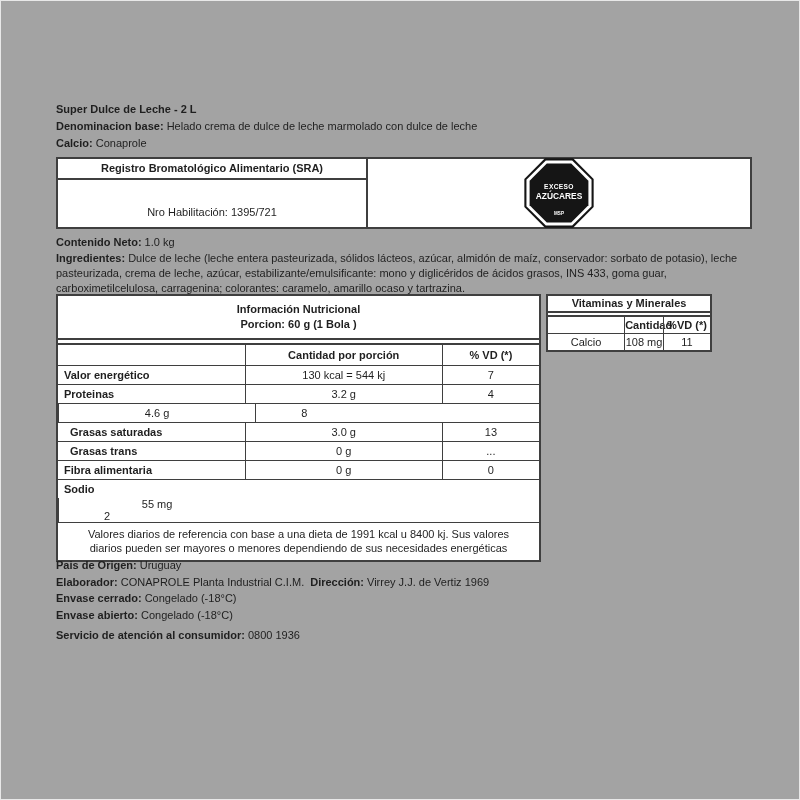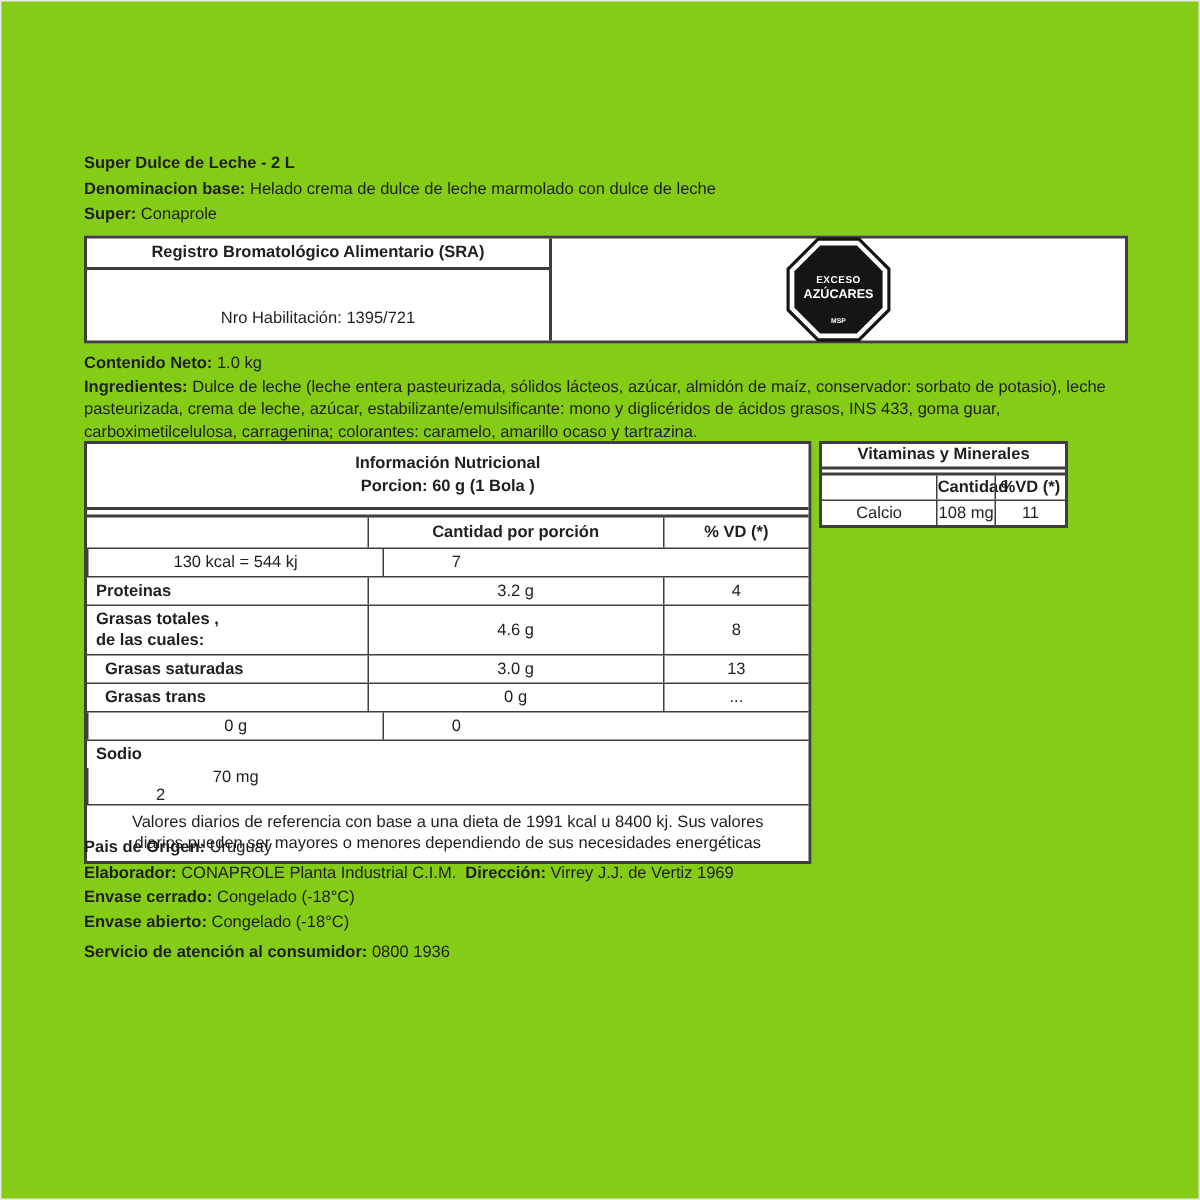--- a/index.html
+++ b/index.html
@@ -1,18 +1,18 @@
 <!DOCTYPE html>
 <html><head>
 <meta charset="utf-8">
 <style>
   * { margin:0; padding:0; box-sizing:border-box; }
   html,body { background:#fff; }
   .page {
-    position:relative; width:800px; height:800px; background:#84cc16;
+    position:relative; width:800px; height:800px; background:#a3a3a3;
     font-family:"Liberation Sans", sans-serif; font-size:11px; color:#1f1f1f;
     border:1px solid #e8e8e8; overflow:hidden;
   }
   .b { font-weight:bold; }
 
   
   #header-block { position:absolute; left:55px; top:100px; width:700px; }
   .hline { line-height:17px; white-space:nowrap; }
 
   
@@ -59,21 +59,21 @@
   .fline .sep2 { display:inline-block; width:6px; }
 </style>
 </head>
 <body>
 
 <div class="page">
 
   <div id="header-block">
     <div class="hline b">Super Dulce de Leche - 2 L</div>
     <div class="hline"><span class="b">Denominacion base:</span> <span>Helado crema de dulce de leche marmolado con dulce de leche</span></div>
-    <div class="hline"><span class="b">Super:</span> <span>Conaprole</span></div>
+    <div class="hline"><span class="b">Calcio:</span> <span>Conaprole</span></div>
   </div>
 
   <div id="reg">
     <div class="reg-left">
       <div class="reg-header">Registro Bromatológico Alimentario (SRA)</div>
       <div class="reg-body">Nro Habilitación: 1395/721</div>
     </div>
     <div class="reg-right">
       <svg width="70" height="70" viewBox="0 0 100 100" aria-hidden="true">
         <polygon points="30.5,2 69.5,2 98,30.5 98,69.5 69.5,98 30.5,98 2,69.5 2,30.5" fill="none" stroke="#151515" stroke-width="3"></polygon>
@@ -95,61 +95,63 @@
       <div>Porcion: 60 g (1 Bola )</div>
     </div>
     <div class="nt-body">
       <div class="nt-row nt-cols">
         <div class="nt-c1"></div>
         <div class="nt-c2">Cantidad por porción</div>
         <div class="nt-c3">% VD (*)</div>
       </div>
       <div id="nt-rows">
           <div class="nt-row">
+            <div class="nt-c1">
+              <div>Valor energético</div>
+            </div>
             <div class="nt-c2">130 kcal = 544 kj</div>
             <div class="nt-c3">7</div>
           </div>
           <div class="nt-row">
             <div class="nt-c1">
               <div>Proteinas</div>
             </div>
             <div class="nt-c2">3.2 g</div>
             <div class="nt-c3">4</div>
           </div>
           <div class="nt-row">
-            <div class="nt-c1">
-              <div>Grasas totales ,</div>
-              <div>de las cuales:</div>
-            </div>
             <div class="nt-c2">4.6 g</div>
             <div class="nt-c3">8</div>
           </div>
           <div class="nt-row">
             <div class="nt-c1 indent">
               <div>Grasas saturadas</div>
             </div>
             <div class="nt-c2">3.0 g</div>
             <div class="nt-c3">13</div>
           </div>
           <div class="nt-row">
             <div class="nt-c1 indent">
               <div>Grasas trans</div>
             </div>
             <div class="nt-c2">0 g</div>
             <div class="nt-c3">...</div>
           </div>
           <div class="nt-row">
+            <div class="nt-c1">
+              <div>Fibra alimentaria</div>
+            </div>
             <div class="nt-c2">0 g</div>
             <div class="nt-c3">0</div>
           </div>
           <div class="nt-row">
             <div class="nt-c1">
               <div>Sodio</div>
             </div>
-            <div class="nt-c2">70 mg</div>
+            <div class="nt-c2">55 mg</div>
             <div class="nt-c3">2</div>
           </div>
         </div>
       <div class="nt-foot">Valores diarios de referencia con base a una dieta de 1991 kcal u 8400 kj. Sus valores diarios pueden ser mayores o menores dependiendo de sus necesidades energéticas</div>
     </div>
   </div>
 
   <div id="vt">
     <div class="vt-head">Vitaminas y Minerales</div>
     <div class="vt-body">

